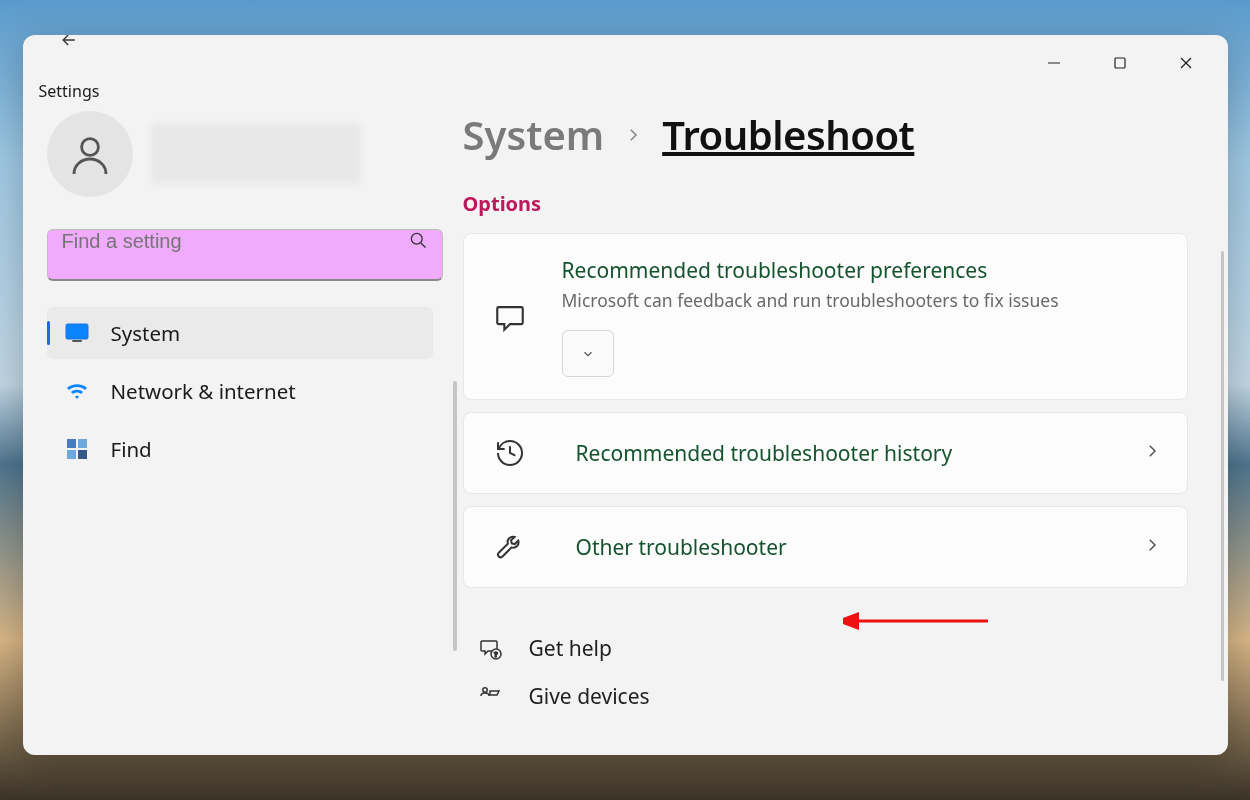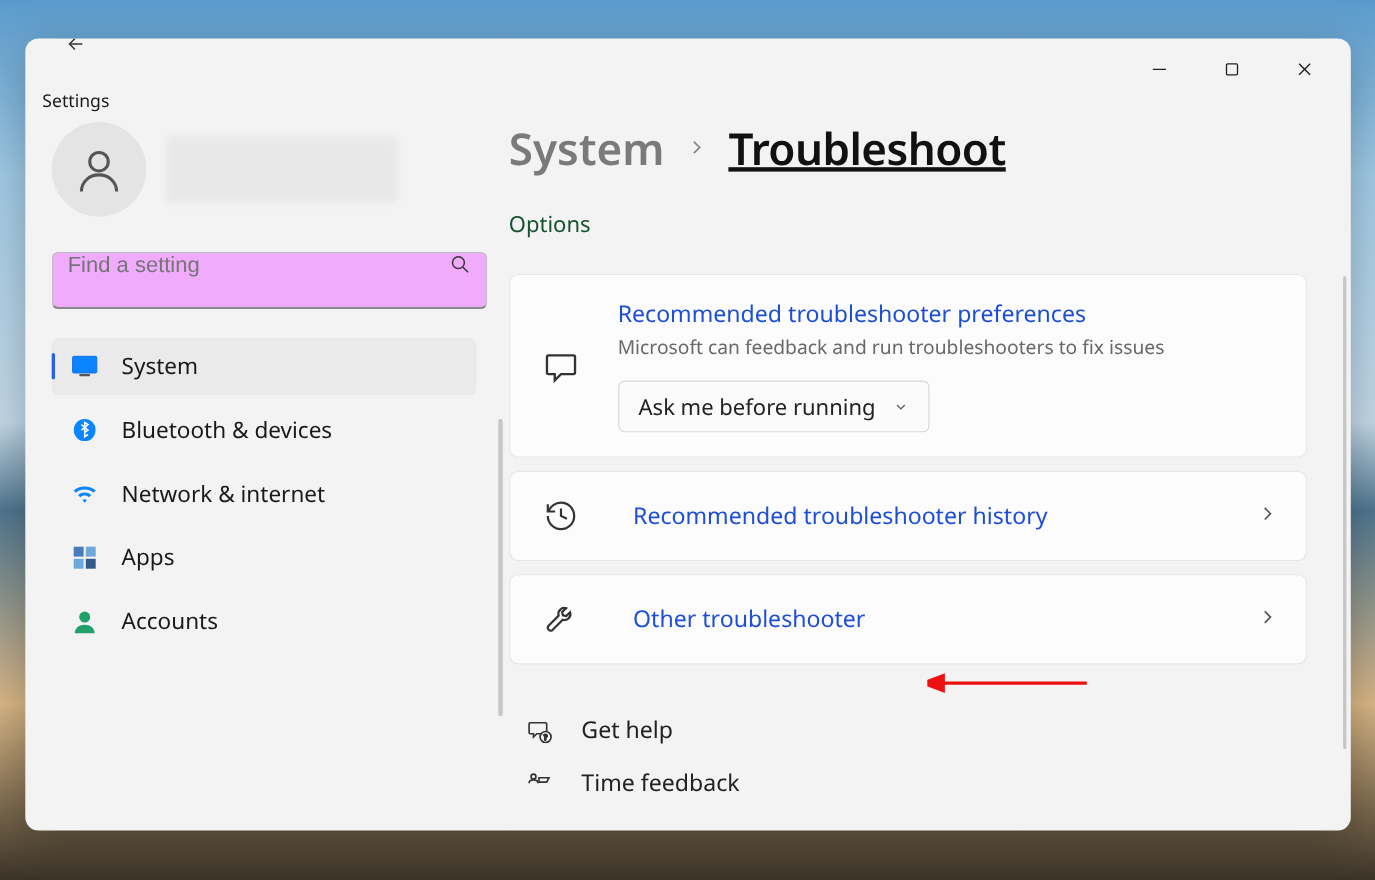--- a/index.html
+++ b/index.html
@@ -42,26 +42,26 @@
   .nav-item.selected::before { content:""; position:absolute; left:0; top:14px; bottom:14px; width:3.5px; background:#2563eb; border-radius:3px; }
   .nav-ico { width:24px; height:24px; display:flex; align-items:center; justify-content:center; font-size:20px; }
   
   .sidebar-scroll { position:absolute; right:6px; top:280px; width:4px; height:270px; background:#c6c6c6; border-radius:3px; }
 
   .main { flex:1; padding: 6px 40px 0 0; position:relative; overflow:hidden;}
   .breadcrumb { display:flex; align-items:center; gap:20px; font-size:40px; font-weight:600; margin-bottom: 28px;}
   .breadcrumb .parent { color:#7a7a7a; font-weight:600;}
   .breadcrumb .chev { color:#8a8a8a; font-size:24px; }
   .breadcrumb .current { color:#111; letter-spacing:-0.5px;text-decoration:underline;}
-  .section-title { font-size:20px; font-weight:400; margin-bottom:32px; color:#14532d;}
+  .section-title { font-size:20px; font-weight:700; margin-bottom:16px; color:#be185d;}
 
   .card { background:#fcfcfc; border:1px solid #e7e7e7; border-radius:8px; padding: 22px 26px; margin-bottom: 12px; display:flex; align-items:center; gap: 32px; position:relative;}
   .card .icon-col { width:40px; display:flex; align-items:center; justify-content:center; color:#333;}
   .card .text-col { flex:1; }
-  .card h3 { font-size:21px; font-weight:400; color:#1d4ed8; margin-bottom:4px;}
+  .card h3 { font-size:21px; font-weight:400; color:#14532d; margin-bottom:4px;}
   .card p.sub { font-size:17.5px; color:#696969; margin-bottom:18px;}
   .card .link-row h3 { margin:0;}
   .card.thin { padding: 24px 26px; gap: 46px;}
   .dropdown { display:inline-flex; align-items:center; gap:16px; border:1px solid #d6d6d6; background:#fbfbfb; border-radius:6px; padding: 9px 18px; font-size:20px; color:#222;}
   .card .chevron-right { color:#555; }
   
   .red-arrow { position:absolute; left:820px; top:574px; pointer-events:none; }
 
   .helprow { display:flex; align-items:center; gap:22px; padding: 6px 0 6px 10px; font-size:21px; color:#222; margin-top:8px;}
   .helprow .hico { width:34px; display:flex; align-items:center; justify-content:center;}
@@ -131,54 +131,36 @@
           <span class="nav-ico">
             <svg width="24" height="20" viewBox="0 0 24 20">
                 <rect x="1" y="1" width="22" height="15" rx="1.5" fill="#0a84ff" stroke="#1a73e8"></rect>
                 <rect x="7" y="17" width="10" height="2" rx="1" fill="#555"></rect>
               </svg>
           </span>
           <span>System</span>
         </div>
         <div class="nav-item">
           <span class="nav-ico">
-            <svg width="20" height="22" viewBox="0 0 20 22">
-                <circle cx="10" cy="11" r="10" fill="#0a84ff"></circle>
-                <path d="M7 6l6 5-3 2V4l3 2-6 5 M10 11v6l3-2" fill="none" stroke="#fff" stroke-width="1.4"></path>
-              </svg>
-          </span>
-          <span>Bluetooth &amp; devices</span>
-        </div>
-        <div class="nav-item">
-          <span class="nav-ico">
             <svg width="24" height="20" viewBox="0 0 24 20" fill="#0a84ff">
                 <path d="M12 18l-2-2.5c1-1 3-1 4 0L12 18z M6 11c3-3 9-3 12 0l-2 2c-2-2-6-2-8 0l-2-2z M2 7c5-5 15-5 20 0l-2 2c-4-4-12-4-16 0L2 7z"></path>
               </svg>
           </span>
           <span>Network &amp; internet</span>
         </div>
         <div class="nav-item">
           <span class="nav-ico">
             <svg width="22" height="22" viewBox="0 0 22 22">
                 <rect x="1" y="1" width="9" height="9" fill="#4a7bbf"></rect>
                 <rect x="12" y="1" width="9" height="9" fill="#6fa8dc"></rect>
                 <rect x="1" y="12" width="9" height="9" fill="#6fa8dc"></rect>
                 <rect x="12" y="12" width="9" height="9" fill="#355a8a"></rect>
               </svg>
           </span>
-          <span>Apps</span>
-        </div>
-        <div class="nav-item">
-          <span class="nav-ico">
-            <svg width="22" height="22" viewBox="0 0 22 22" fill="#22a06b">
-                <circle cx="11" cy="7" r="5"></circle>
-                <path d="M2 22c0-5 4-8 9-8s9 3 9 8z"></path>
-              </svg>
-          </span>
-          <span>Accounts</span>
+          <span>Find</span>
         </div>
       </nav>
 
       <div class="sidebar-scroll"></div>
     </aside>
 
     <main class="main">
       <div class="breadcrumb">
         <span class="parent">System</span>
         <span class="chev">
@@ -194,21 +176,20 @@
       <div class="card">
         <div class="icon-col">
           <svg width="34" height="34" viewBox="0 0 24 24" fill="none" stroke="#333" stroke-width="1.5">
               <path d="M4 5h16a1 1 0 011 1v10a1 1 0 01-1 1H12l-4 4v-4H4a1 1 0 01-1-1V6a1 1 0 011-1z"></path>
             </svg>
         </div>
         <div class="text-col">
           <h3>Recommended troubleshooter preferences</h3>
           <p class="sub">Microsoft can feedback and run troubleshooters to fix issues</p>
           <div class="dropdown">
-            <span>Ask me before running</span>
             <span>
               <svg width="14" height="14" viewBox="0 0 24 24" fill="none" stroke="#555" stroke-width="2">
                   <polyline points="6 9 12 15 18 9"></polyline>
                 </svg>
             </span>
           </div>
         </div>
       </div>
 
       <div class="card thin">
@@ -259,21 +240,21 @@
       </div>
 
       <div class="helprow">
         <span class="hico">
           <svg width="24" height="24" viewBox="0 0 24 24" fill="none" stroke="#333" stroke-width="1.5">
               <circle cx="7" cy="6" r="2.2"></circle>
               <path d="M3 12c0-2 2-3 4-3s4 1 4 3"></path>
               <path d="M12 7h9l-2 4h-7z"></path>
             </svg>
         </span>
-        <span>Time feedback</span>
+        <span>Give devices</span>
       </div>
 
       <div class="main-scroll"></div>
     </main>
   </div>
 
   <svg class="red-arrow" width="150" height="30">
     <defs>
         <marker id="ah" markerWidth="10" markerHeight="10" refX="2" refY="3" orient="auto">
           <path d="M0,0 L0,6 L8,3 z" fill="#e11"></path>

